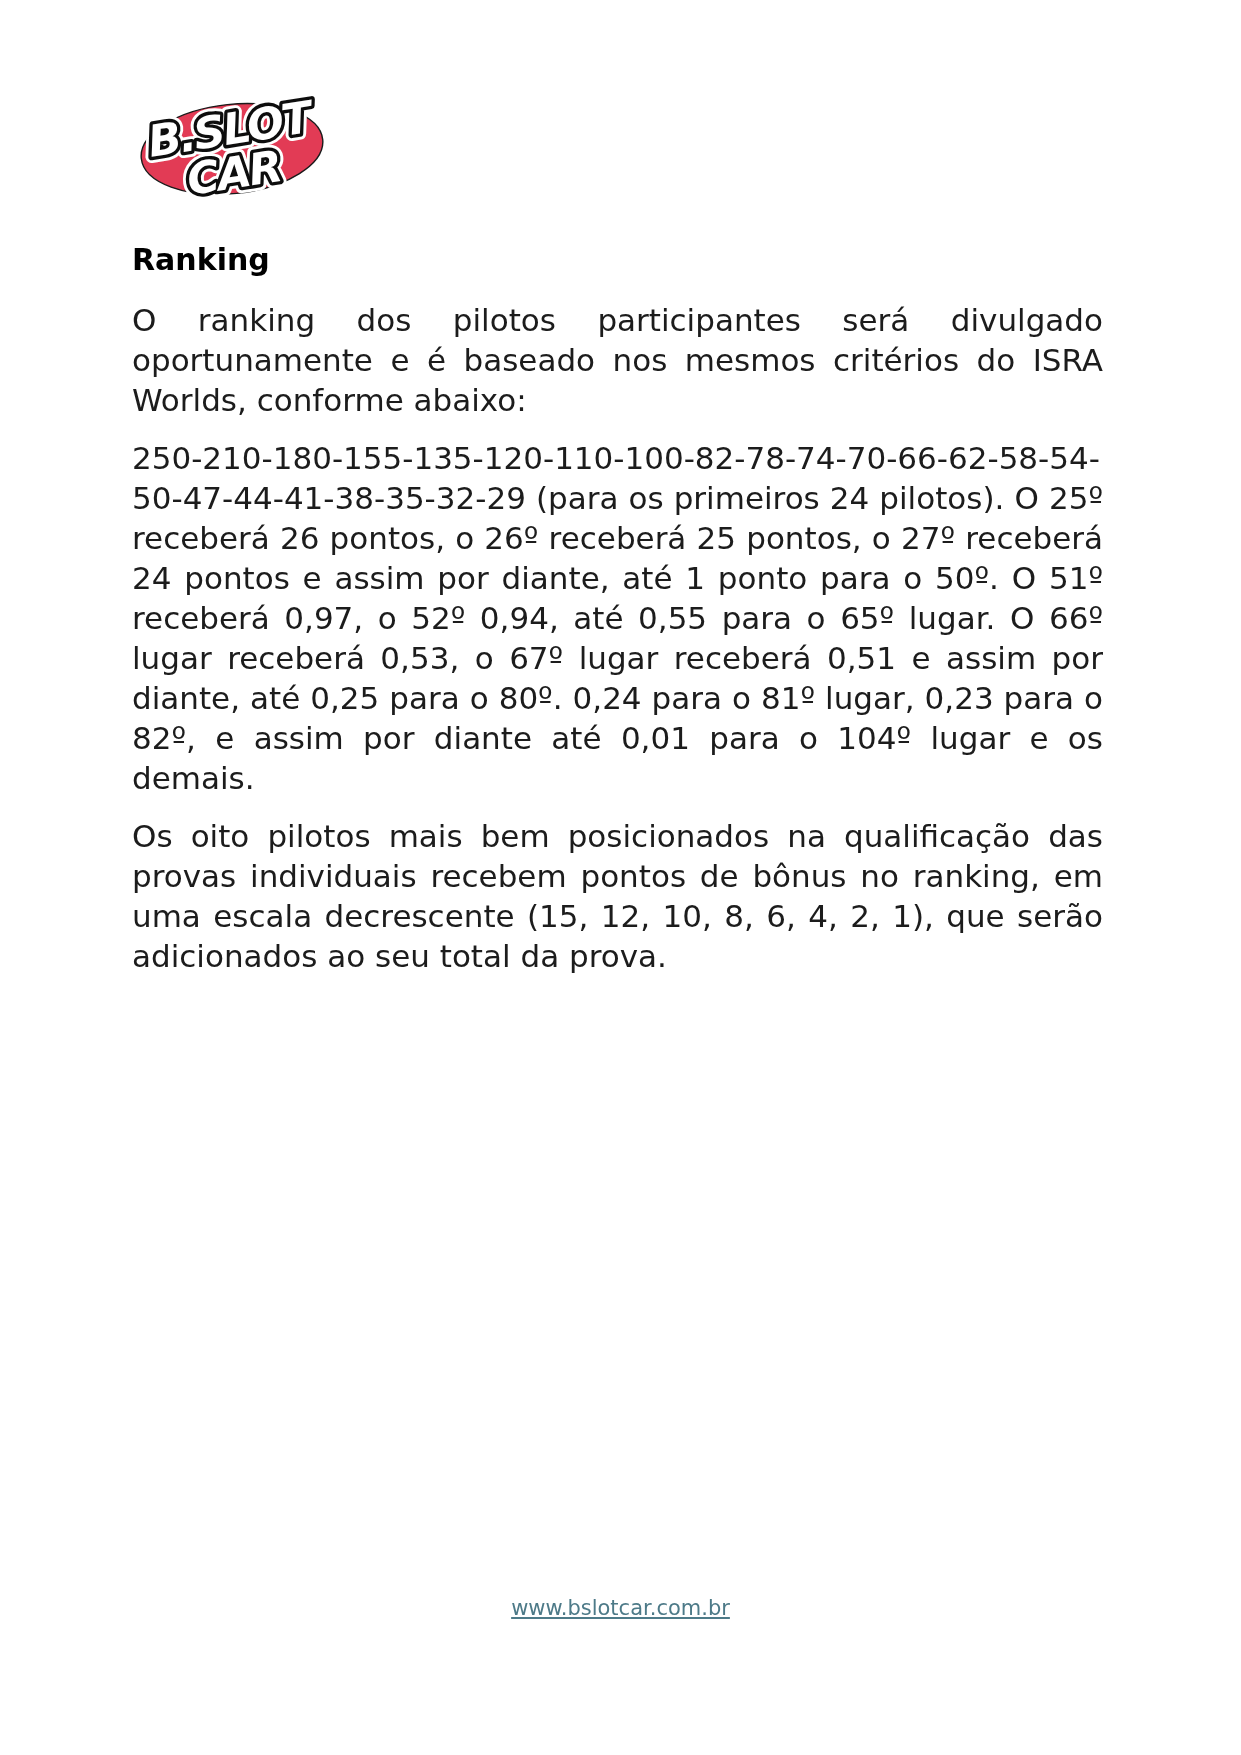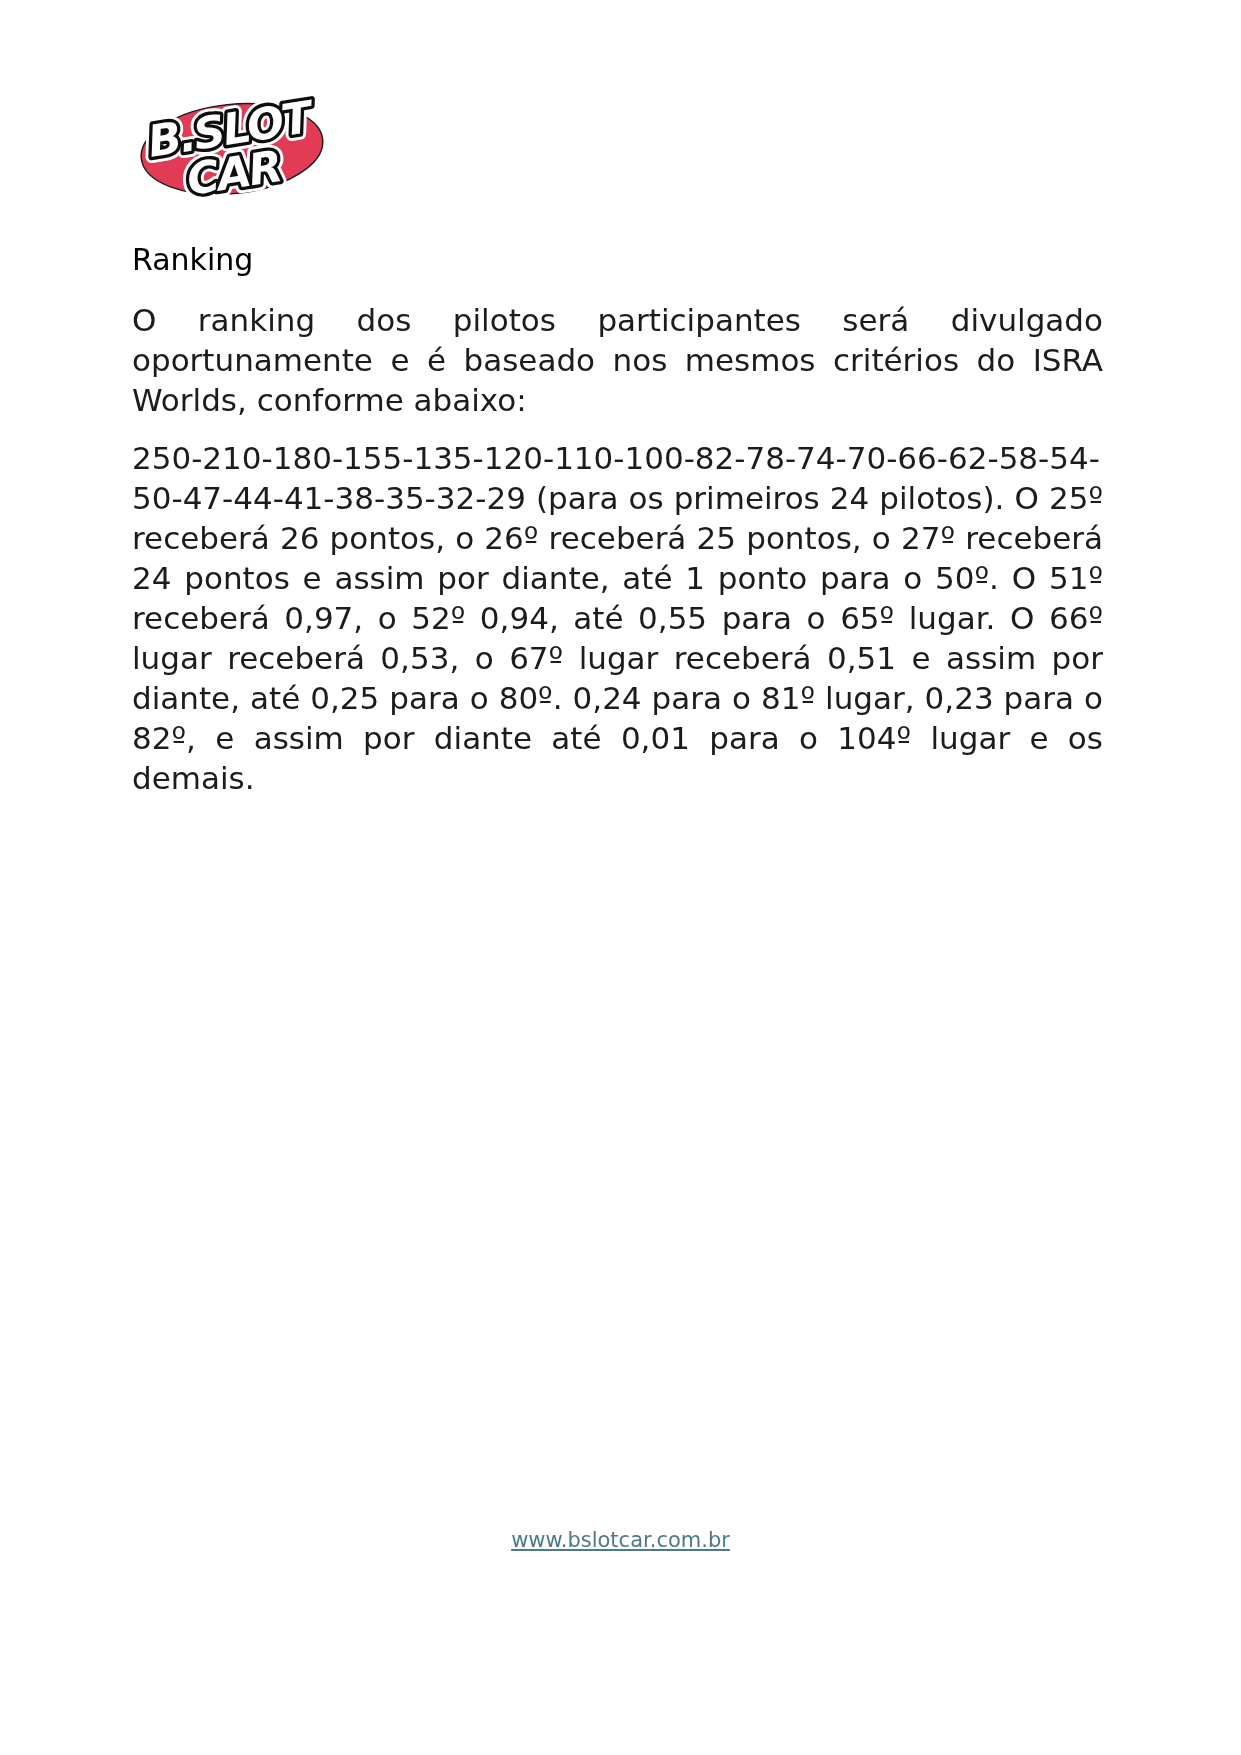--- a/index.html
+++ b/index.html
@@ -21,36 +21,36 @@
     margin-bottom:36px;
   }
   .logo svg text{
     font-family:"DejaVu Sans", sans-serif;
     font-weight:bold;
     font-style:italic;
     letter-spacing:-2px;
   }
   h1.page-title{
     font-size:30px;
-    font-weight:normal;
+    font-weight:bold;
     color:#000000;
     margin:0 0 22px 0;
     line-height:1.2;
   }
   p.body-par{
     font-size:31px;
     line-height:40px;
     text-align:justify;
     margin:0 0 18px 0;
     color:#1c1c1c;
   }
   .footer{
     position:absolute;
     left:0;
-    top:1528px;
+    top:1596px;
     width:100%;
     text-align:center;
   }
   .footer a{
     font-size:21px;
     color:#4d7a88;
     text-decoration:underline;
     font-family:"DejaVu Sans", sans-serif;
   }
 </style>
@@ -78,19 +78,20 @@
       </svg>
     </div>
 
     <h1 class="page-title">Ranking</h1>
 
     <p class="body-par">O ranking dos pilotos participantes será divulgado oportunamente e é baseado nos mesmos critérios do ISRA Worlds, conforme abaixo:</p>
 
 
     <p class="body-par">250-210-180-155-135-120-110-100-82-78-74-70-66-62-58-54-50-47-44-41-38-35-32-29 (para os primeiros 24 pilotos). O 25º receberá 26 pontos, o 26º receberá 25 pontos, o 27º receberá 24 pontos e assim por diante, até 1 ponto para o 50º. O 51º receberá 0,97, o 52º 0,94, até 0,55 para o 65º lugar. O 66º lugar receberá 0,53, o 67º lugar receberá 0,51 e assim por diante, até 0,25 para o 80º. 0,24 para o 81º lugar, 0,23 para o 82º, e assim por diante até 0,01 para o 104º lugar e os demais.</p>
 
+    <p class="body-par">Os oito pilotos mais bem posicionados na qualificação das provas individuais recebem pontos de bônus no ranking, em uma escala decrescente (15, 12, 10, 8, 6, 4, 2, 1), que serão adicionados ao seu total da prova.</p>
 
   </div>
 
   <div class="footer">
     <a href="#">www.bslotcar.com.br</a>
   </div>
 </div>
 
 </body></html>

